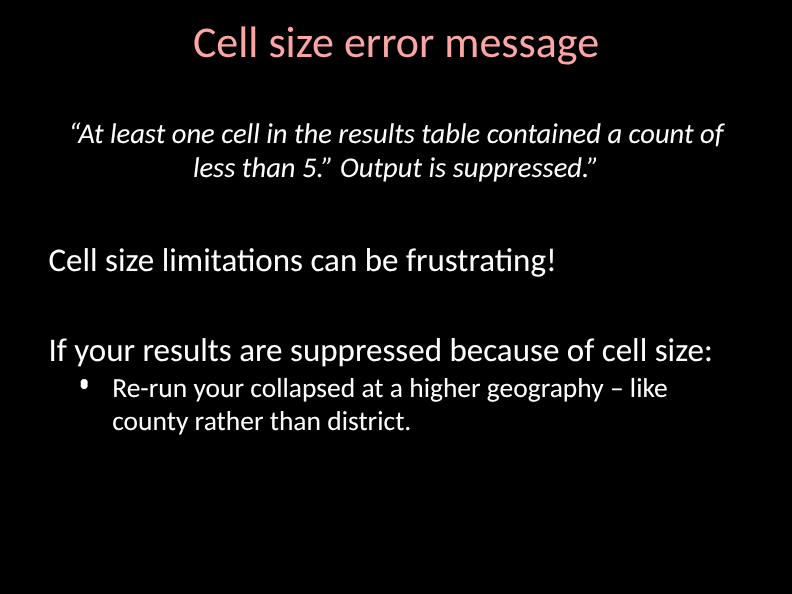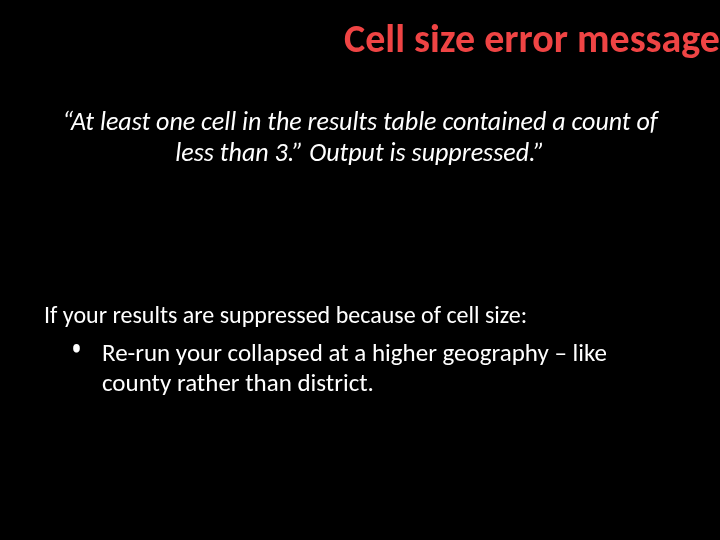--- a/index.html
+++ b/index.html
@@ -17,24 +17,24 @@
     width: 720px;
     height: 540px;
     background: #000;
     color: #fff;
   }
   .title {
     position: absolute;
     top: 14px;
     left: 0;
     width: 100%;
-    text-align: right;
+    text-align: center;
     font-size: 40px;
-    font-weight: 700;
-    color: #ef4444;
+    font-weight: 400;
+    color: #fca5a5;
   }
   .quote {
     position: absolute;
     top: 106px;
     left: 48px;
     right: 48px;
     text-align: center;
     font-style: italic;
     font-size: 26px;
     line-height: 1.18;
@@ -46,21 +46,21 @@
     left: 44px;
     right: 40px;
     font-size: 30px;
     color: #fff;
   }
   .line-if {
     position: absolute;
     top: 300px;
     left: 44px;
     right: 40px;
-    font-size: 24px;
+    font-size: 30px;
     color: #fff;
   }
   .bullets {
     position: absolute;
     top: 336px;
     left: 72px;
     right: 40px;
     font-size: 25px;
     line-height: 1.18;
     color: #fff;
@@ -78,22 +78,23 @@
     line-height: 1;
   }
 </style>
 </head>
 <body>
 
 <div class="slide">
 
   <div class="title">Cell size error message</div>
 
-  <div class="quote">“At least one cell in the results table contained a count of less than 3.” Output is suppressed.”</div>
+  <div class="quote">“At least one cell in the results table contained a count of less than 5.” Output is suppressed.”</div>
 
+  <div class="line-frustrating">Cell size limitations can be frustrating!</div>
 
   <div class="line-if">If your results are suppressed because of cell size:</div>
 
   <div class="bullets">
     <div class="bullet">
       <span class="dot">•</span>
     </div>
     <div class="bullet">
       <span class="dot">•</span>
       <span>Re-run your collapsed at a higher geography – like county rather than district.</span>

